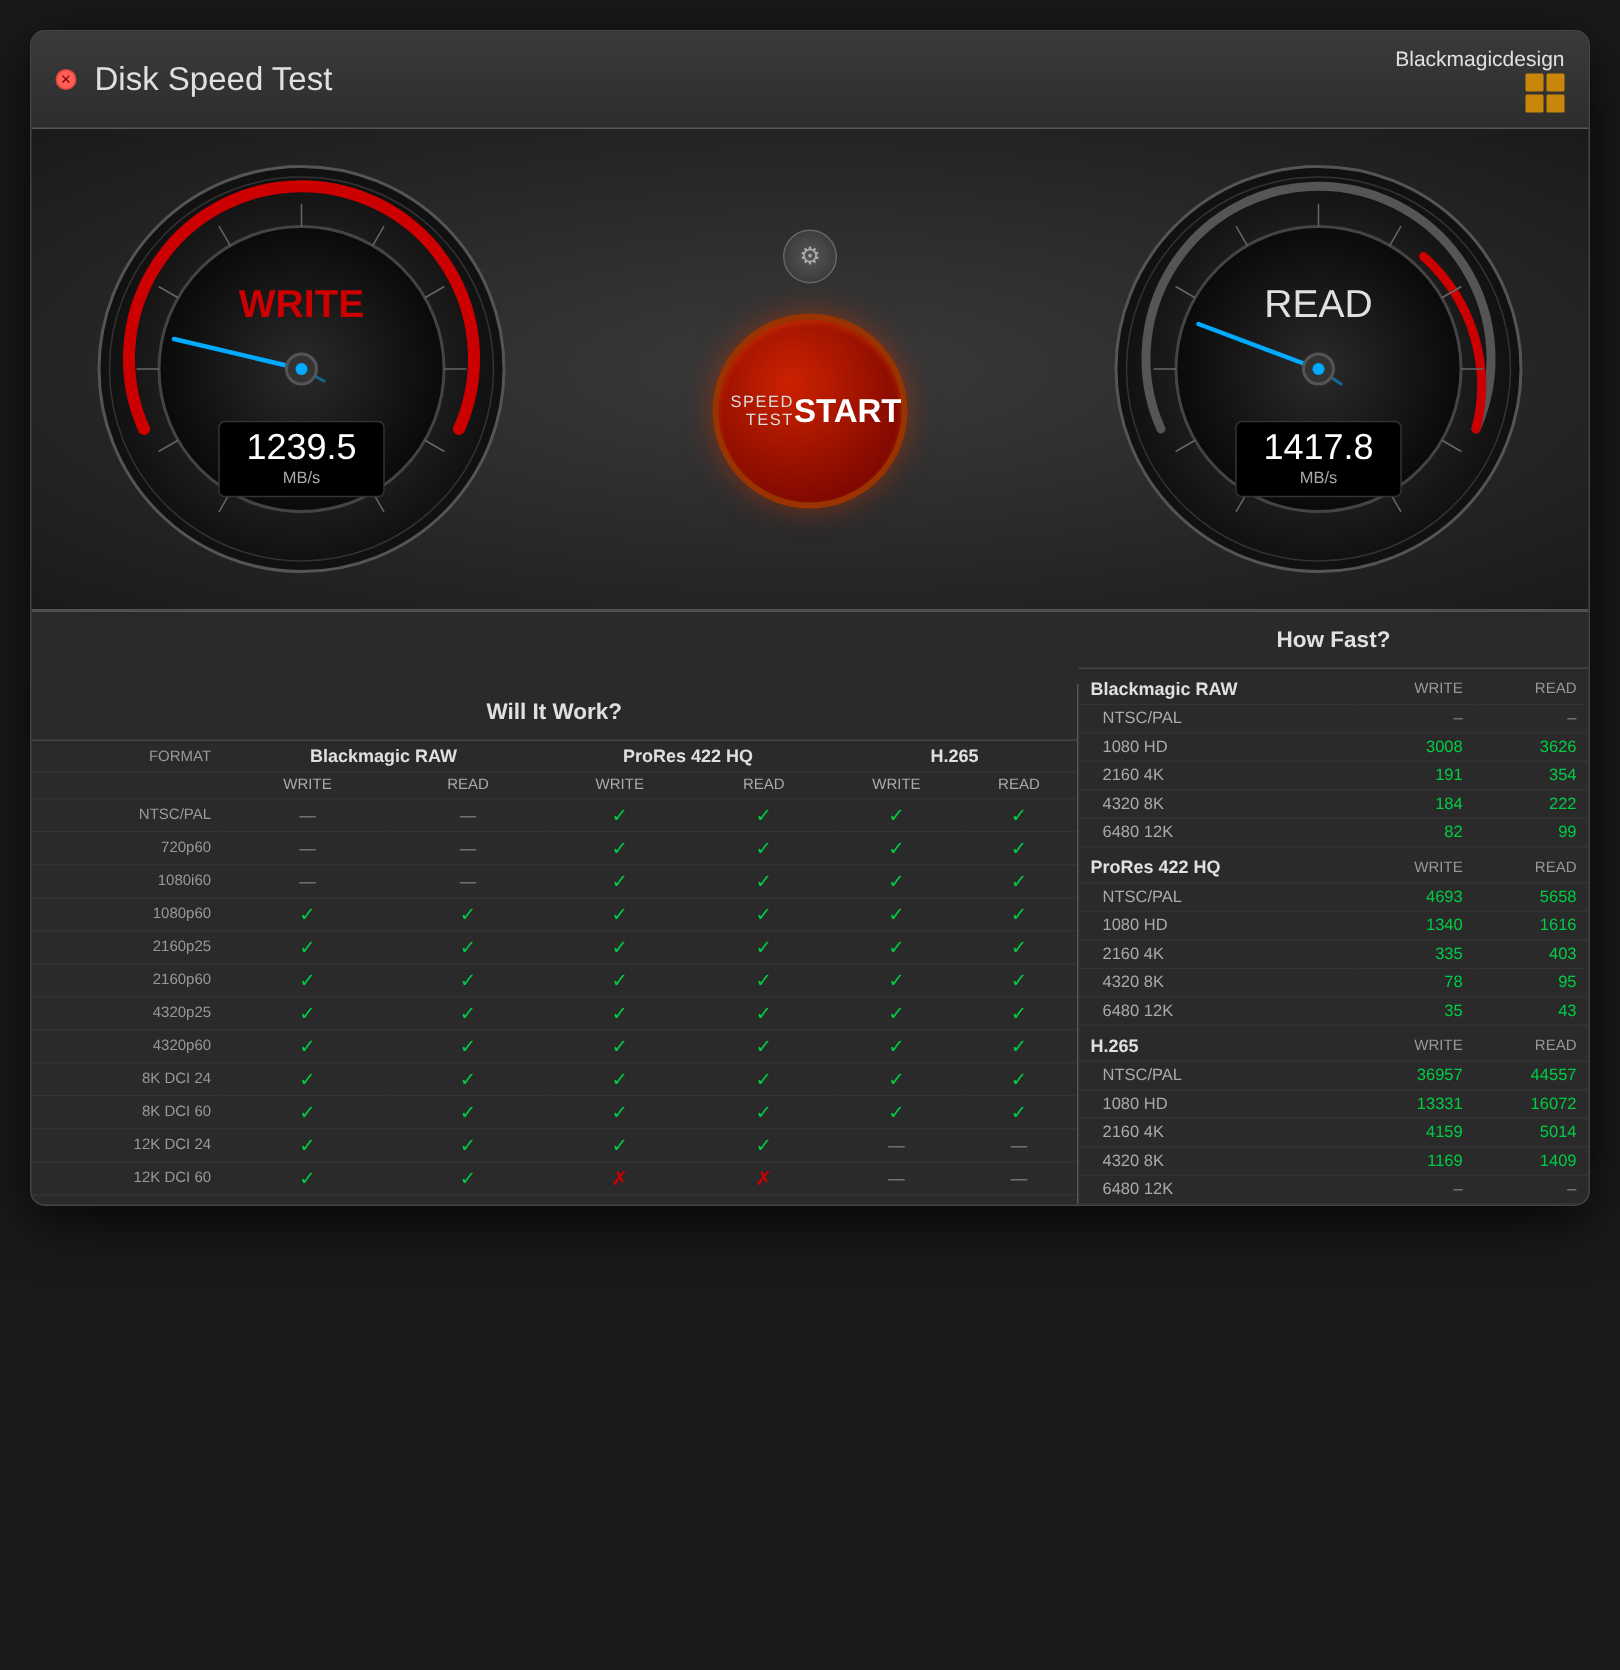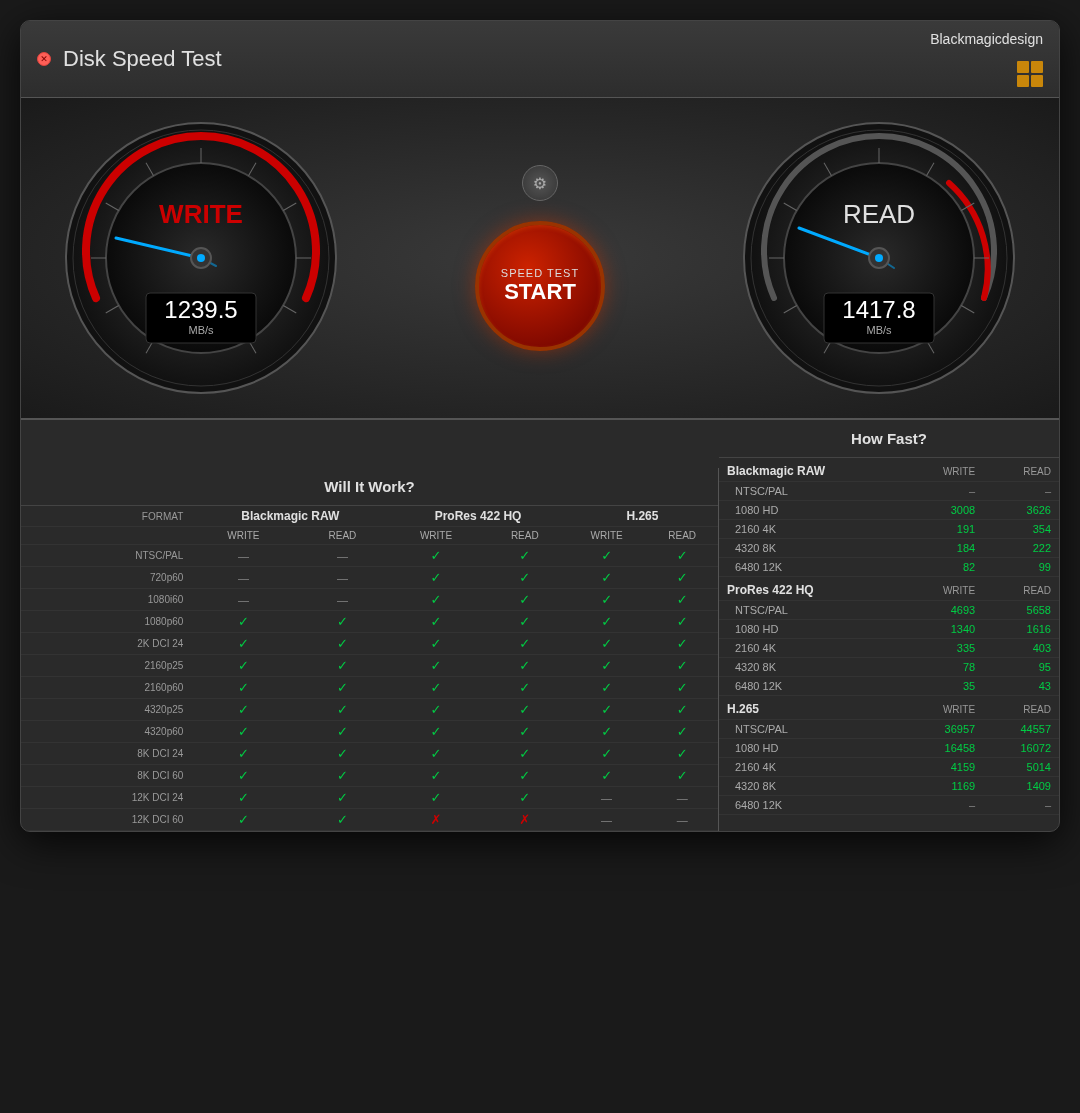--- a/index.html
+++ b/index.html
@@ -41,21 +41,21 @@
     .title-bar-title {
       color: #e0e0e0;
       font-size: 22px;
       font-weight: 300;
       flex: 1;
     }
     .brand-logo {
       display: flex;
       flex-direction: column;
       align-items: flex-end;
-      gap: 14px;
+      gap: 2px;
     }
     .brand-name {
       color: #e0e0e0;
       font-size: 14px;
       font-weight: 300;
     }
     .brand-squares {
       display: grid;
       grid-template-columns: 1fr 1fr;
       gap: 2px;
@@ -105,25 +105,25 @@
       color: #aaa;
       font-size: 16px;
     }
     .start-btn {
       width: 130px; height: 130px;
       border-radius: 50%;
       background: radial-gradient(circle at 40% 35%, #cc2200, #660000);
       border: 4px solid #993300;
       box-shadow: 0 0 20px rgba(200,50,0,0.5), inset 0 2px 4px rgba(255,100,0,0.3);
       display: flex;
-      flex-direction: column;
       align-items: center;
       justify-content: center;
       cursor: pointer;
       color: white;
+      text-align: right;
     }
     .start-btn-top {
       font-size: 11px;
       font-weight: 400;
       letter-spacing: 1px;
       color: #ddd;
     }
     .start-btn-main {
       font-size: 22px;
       font-weight: bold;
@@ -166,21 +166,20 @@
     .wiw-table th {
       color: #aaa;
       font-weight: 400;
       font-size: 10px;
     }
     .wiw-table .format-col {
       text-align: right;
       color: #999;
       font-size: 10px;
       padding-right: 8px;
-      padding-left: 35px;
     }
     .wiw-table .codec-header {
       color: #e0e0e0;
       font-weight: 600;
       font-size: 12px;
     }
     .check-green { color: #00cc44; font-size: 13px; }
     .check-red { color: #cc0000; font-size: 13px; }
     .dash { color: #888; }
     .hf-table {
@@ -387,29 +386,20 @@
             <tr>
               <td class="format-col">1080p60</td>
               <td><span class="check-green">✓</span></td>
               <td><span class="check-green">✓</span></td>
               <td><span class="check-green">✓</span></td>
               <td><span class="check-green">✓</span></td>
               <td><span class="check-green">✓</span></td>
               <td><span class="check-green">✓</span></td>
             </tr>
             <tr>
-              <td class="format-col">2K DCI 24</td>
-              <td><span class="check-green">✓</span></td>
-              <td><span class="check-green">✓</span></td>
-              <td><span class="check-green">✓</span></td>
-              <td><span class="check-green">✓</span></td>
-              <td><span class="check-green">✓</span></td>
-              <td><span class="check-green">✓</span></td>
-            </tr>
-            <tr>
               <td class="format-col">2160p25</td>
               <td><span class="check-green">✓</span></td>
               <td><span class="check-green">✓</span></td>
               <td><span class="check-green">✓</span></td>
               <td><span class="check-green">✓</span></td>
               <td><span class="check-green">✓</span></td>
               <td><span class="check-green">✓</span></td>
             </tr>
             <tr>
               <td class="format-col">2160p60</td>
@@ -547,21 +537,21 @@
     <td class="val-col" style="color:#999;font-size:10px;font-weight:400">WRITE</td>
     <td class="val-col" style="color:#999;font-size:10px;font-weight:400">READ</td>
   </tr>
             <tr>
       <td class="label-col">NTSC/PAL</td>
       <td class="val-col val-green">36957</td>
       <td class="val-col val-green">44557</td>
     </tr>
             <tr>
       <td class="label-col">1080 HD</td>
-      <td class="val-col val-green">16458</td>
+      <td class="val-col val-green">13331</td>
       <td class="val-col val-green">16072</td>
     </tr>
             <tr>
       <td class="label-col">2160 4K</td>
       <td class="val-col val-green">4159</td>
       <td class="val-col val-green">5014</td>
     </tr>
             <tr>
       <td class="label-col">4320 8K</td>
       <td class="val-col val-green">1169</td>

